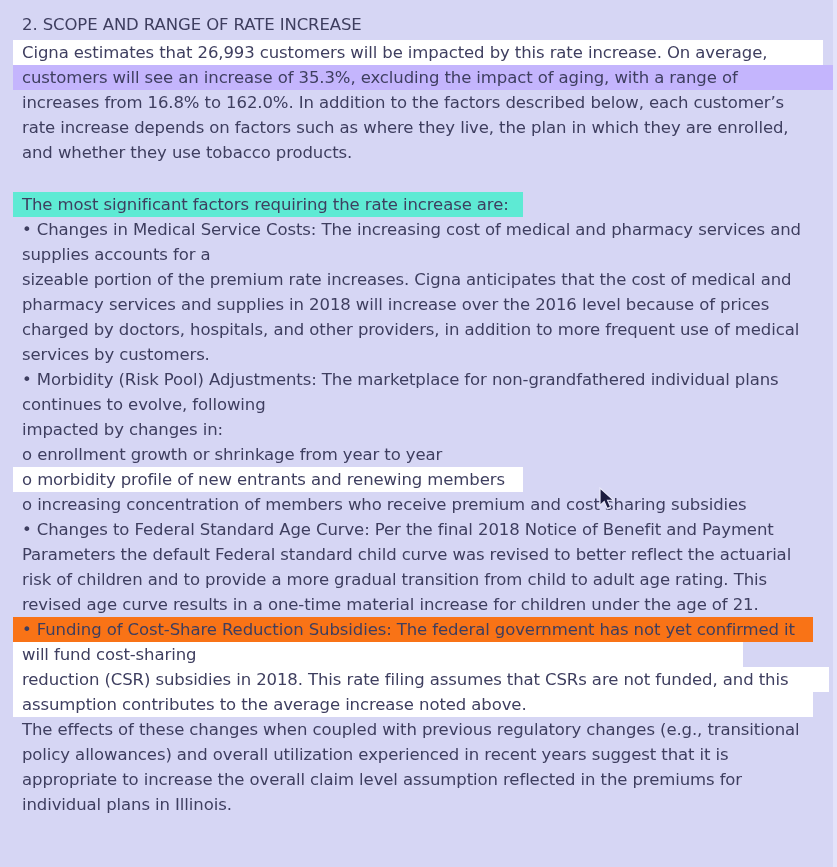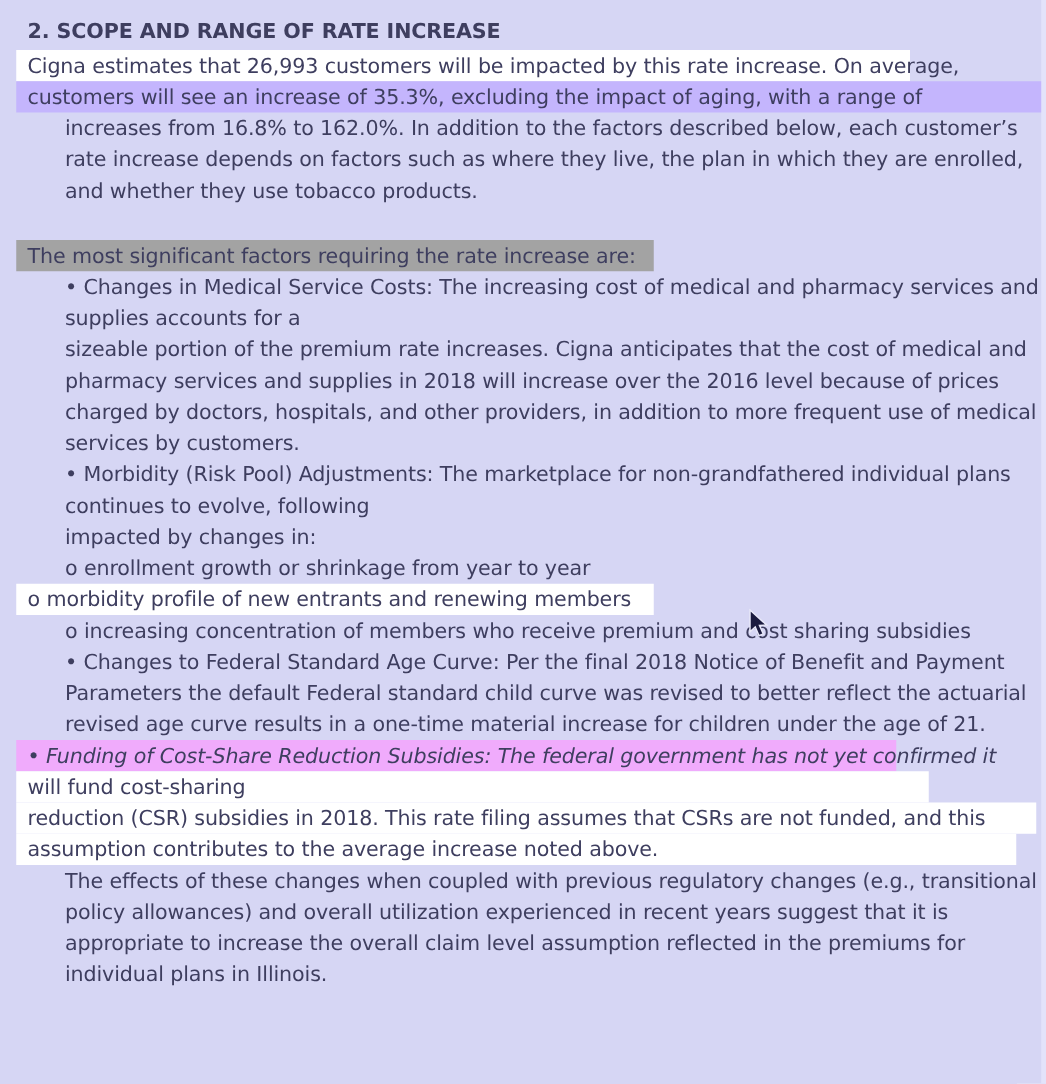--- a/index.html
+++ b/index.html
@@ -17,28 +17,26 @@
   .edge-strip {
     position: absolute;
     right: 0; top: 0;
     width: 4px; height: 100%;
   }
   .heading {
     line-height: 26px;
     height: 26px;
     margin: 0 0 2px 0;
     white-space: nowrap;
-    font-weight: bold;
   }
   .section--1 { margin-top: 27px; }
   .line {
     height: 25px;
     line-height: 25px;
     white-space: nowrap;
-    margin-left: 30px;
   }
   .hl {
     margin-left: -9px;
     padding-left: 9px;
     box-sizing: border-box;
   }
   .cursor {
     position: absolute;
     left: 599px;
     top: 487px;
@@ -46,44 +44,45 @@
     height: 24px;
   }
 </style>
 </head>
 <body>
 
 <div class="page" style="background: rgb(214, 214, 244); color: rgb(62, 62, 95);">
   <div id="sections">
       <section class="section section--0">
         <div class="heading">2. SCOPE AND RANGE OF RATE INCREASE</div>
-        <div class="line hl" style="width: 715px; background: rgb(255, 255, 255);">Cigna estimates that 26,993 customers will be impacted by this rate increase. On average,</div>
+        <div class="line hl" style="width: 810px; background: rgb(255, 255, 255);">Cigna estimates that 26,993 customers will be impacted by this rate increase. On average,</div>
         <div class="line hl" style="width: 834px; background: #c4b5fd;">customers will see an increase of 35.3%, excluding the impact of aging, with a range of</div>
         <div class="line">increases from 16.8% to 162.0%. In addition to the factors described below, each customer’s</div>
         <div class="line">rate increase depends on factors such as where they live, the plan in which they are enrolled,</div>
         <div class="line">and whether they use tobacco products.</div>
       </section>
       <section class="section section--1">
-        <div class="line hl" style="width: 510px; background: #a3a3a3;">The most significant factors requiring the rate increase are:</div>
+        <div class="line hl" style="width: 510px; background: #5eead4;">The most significant factors requiring the rate increase are:</div>
         <div class="line">• Changes in Medical Service Costs: The increasing cost of medical and pharmacy services and</div>
         <div class="line">supplies accounts for a</div>
         <div class="line">sizeable portion of the premium rate increases. Cigna anticipates that the cost of medical and</div>
         <div class="line">pharmacy services and supplies in 2018 will increase over the 2016 level because of prices</div>
         <div class="line">charged by doctors, hospitals, and other providers, in addition to more frequent use of medical</div>
         <div class="line">services by customers.</div>
         <div class="line">• Morbidity (Risk Pool) Adjustments: The marketplace for non-grandfathered individual plans</div>
         <div class="line">continues to evolve, following</div>
         <div class="line">impacted by changes in:</div>
         <div class="line">o enrollment growth or shrinkage from year to year</div>
         <div class="line hl" style="width: 510px; background: rgb(255, 255, 255);">o morbidity profile of new entrants and renewing members</div>
         <div class="line">o increasing concentration of members who receive premium and cost sharing subsidies</div>
         <div class="line">• Changes to Federal Standard Age Curve: Per the final 2018 Notice of Benefit and Payment</div>
         <div class="line">Parameters the default Federal standard child curve was revised to better reflect the actuarial</div>
+        <div class="line">risk of children and to provide a more gradual transition from child to adult age rating. This</div>
         <div class="line">revised age curve results in a one-time material increase for children under the age of 21.</div>
-        <div class="line hl" style="width: 704px; background: #f0abfc; font-style: italic;">• Funding of Cost-Share Reduction Subsidies: The federal government has not yet confirmed it</div>
+        <div class="line hl" style="width: 800px; background: #f97316;">• Funding of Cost-Share Reduction Subsidies: The federal government has not yet confirmed it</div>
         <div class="line hl" style="width: 730px; background: rgb(255, 255, 255);">will fund cost-sharing</div>
         <div class="line hl" style="width: 816px; background: rgb(255, 255, 255);">reduction (CSR) subsidies in 2018. This rate filing assumes that CSRs are not funded, and this</div>
         <div class="line hl" style="width: 800px; background: rgb(255, 255, 255);">assumption contributes to the average increase noted above.</div>
         <div class="line">The effects of these changes when coupled with previous regulatory changes (e.g., transitional</div>
         <div class="line">policy allowances) and overall utilization experienced in recent years suggest that it is</div>
         <div class="line">appropriate to increase the overall claim level assumption reflected in the premiums for</div>
         <div class="line">individual plans in Illinois.</div>
       </section>
     </div>
   <div class="edge-strip" style="background: rgb(227, 227, 250);"></div>

